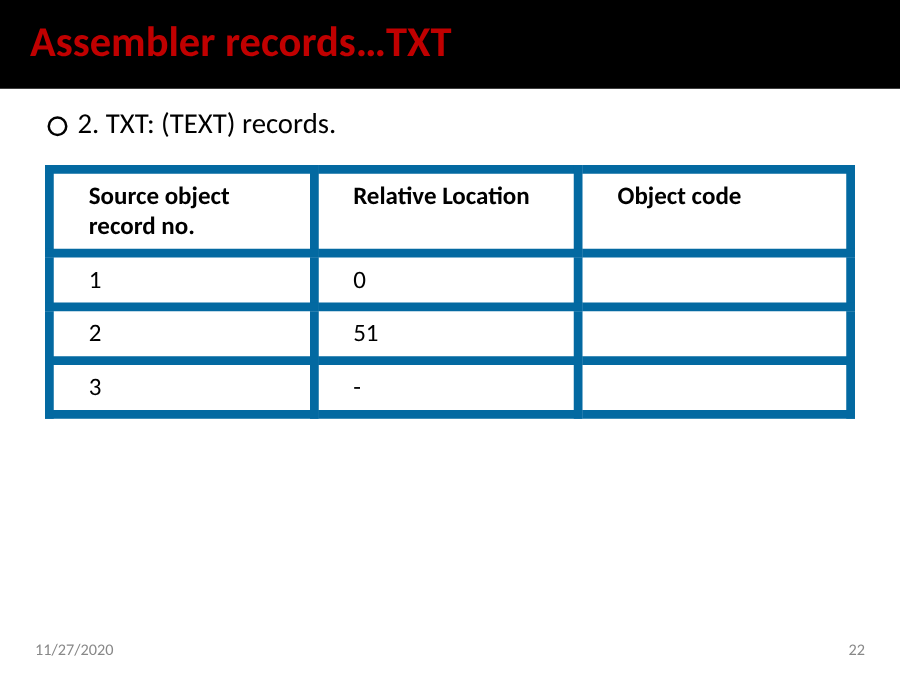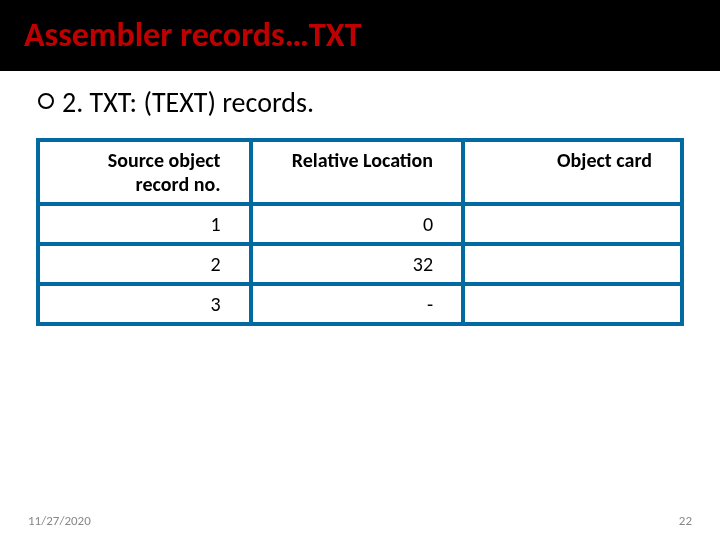--- a/index.html
+++ b/index.html
@@ -27,21 +27,21 @@
       font-family: Calibri, "Segoe UI", sans-serif;
     }
     .content {
       padding: 14px 28px 0 28px;
     }
     .bullet-list {
       list-style: none;
       margin-left: 10px;
     }
     .bullet-list li {
-      font-size: 28px;
+      font-size: 23px;
       color: #000;
       line-height: 1.25;
       padding-left: 24px;
       position: relative;
       margin-bottom: 2px;
     }
     .bullet-list li::before {
       content: "";
       position: absolute;
       left: 0;
@@ -52,23 +52,23 @@
       border-radius: 50%;
     }
     .table-wrap {
       margin: 18px 8px 0 8px;
     }
     table {
       width: 100%;
       border-collapse: collapse;
     }
     table th, table td {
-      border: 4px solid #0369a1;
+      border: 7px solid #0369a1;
       padding: 6px 28px;
-      text-align: right;
+      text-align: left;
       font-size: 20px;
       font-weight: normal;
       color: #000;
       vertical-align: top;
     }
     table th {
       font-weight: bold;
       font-size: 20px;
       height: 56px;
     }
@@ -98,32 +98,32 @@
   <ul class="bullet-list">
     <li>2. TXT: (TEXT) records.</li>
   </ul>
 
   <div class="table-wrap">
     <table>
       <thead>
         <tr>
           <th style="width:33%">Source object record no.</th>
           <th style="width:33%">Relative Location</th>
-          <th style="width:34%">Object card</th>
+          <th style="width:34%">Object code</th>
         </tr>
       </thead>
       <tbody>
         <tr>
           <td>1</td>
           <td>0</td>
           <td></td>
         </tr>
         <tr>
           <td>2</td>
-          <td>32</td>
+          <td>51</td>
           <td></td>
         </tr>
         <tr>
           <td>3</td>
           <td>-</td>
           <td></td>
         </tr>
       </tbody>
     </table>
   </div>

